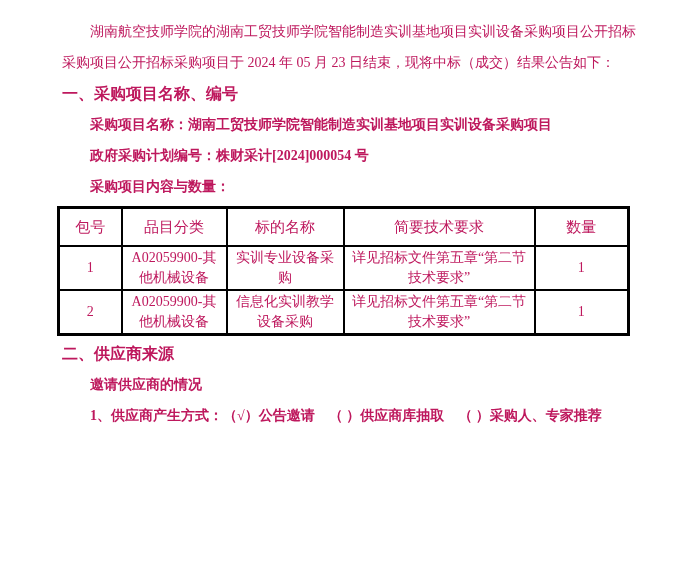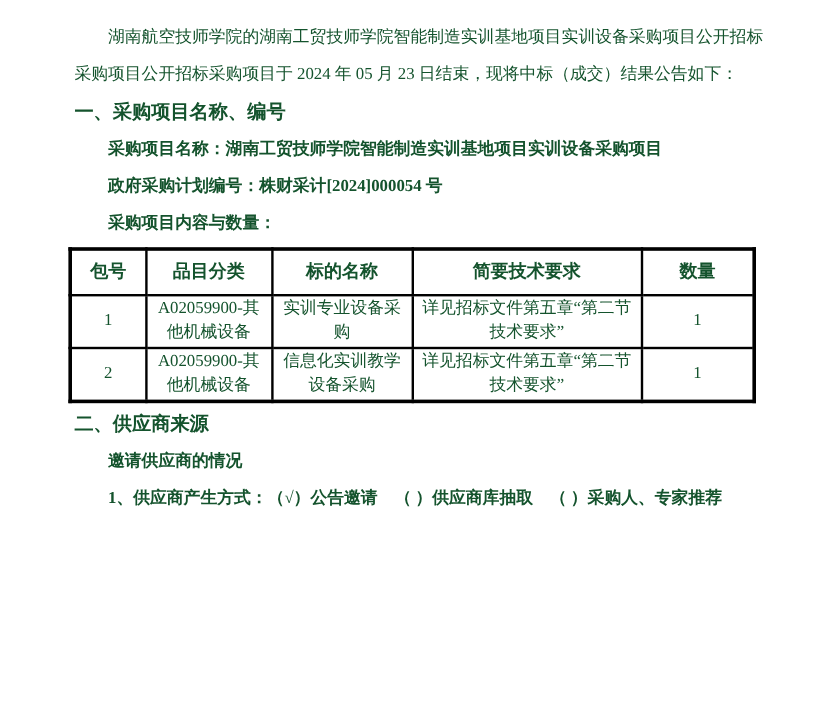--- a/index.html
+++ b/index.html
@@ -6,21 +6,21 @@
     margin: 0;
     padding: 0;
     background: #ffffff;
   }
   .page {
     position: relative;
     width: 678px;
     height: 427px;
     box-sizing: border-box;
     background: #ffffff;
-    color: #14532d;
+    color: #be185d;
     font-family: "Liberation Serif", "DejaVu Serif", serif;
     font-size: 14px;
     padding: 16px 34px 0 62px;
     overflow: hidden;
   }
   .line {
     margin: 0;
     line-height: 31px;
     white-space: normal;
   }
@@ -52,21 +52,21 @@
     border: 2px solid #000000;
     text-align: center;
     vertical-align: middle;
     padding: 1px 4px;
     line-height: 20px;
     font-size: 14px;
     overflow: hidden;
   }
   table.doc-table th {
     font-family: "Liberation Sans", "DejaVu Sans", sans-serif;
-    font-weight: bold;
+    font-weight: normal;
     font-size: 15px;
     height: 34px;
   }
   table.doc-table td {
     height: 40px;
   }
   .after-table {
     margin-top: 2px;
   }
 </style>

